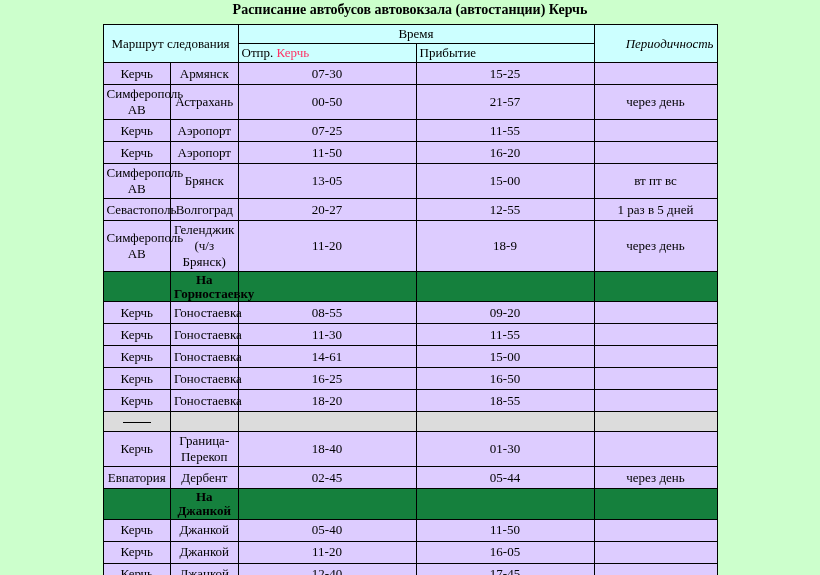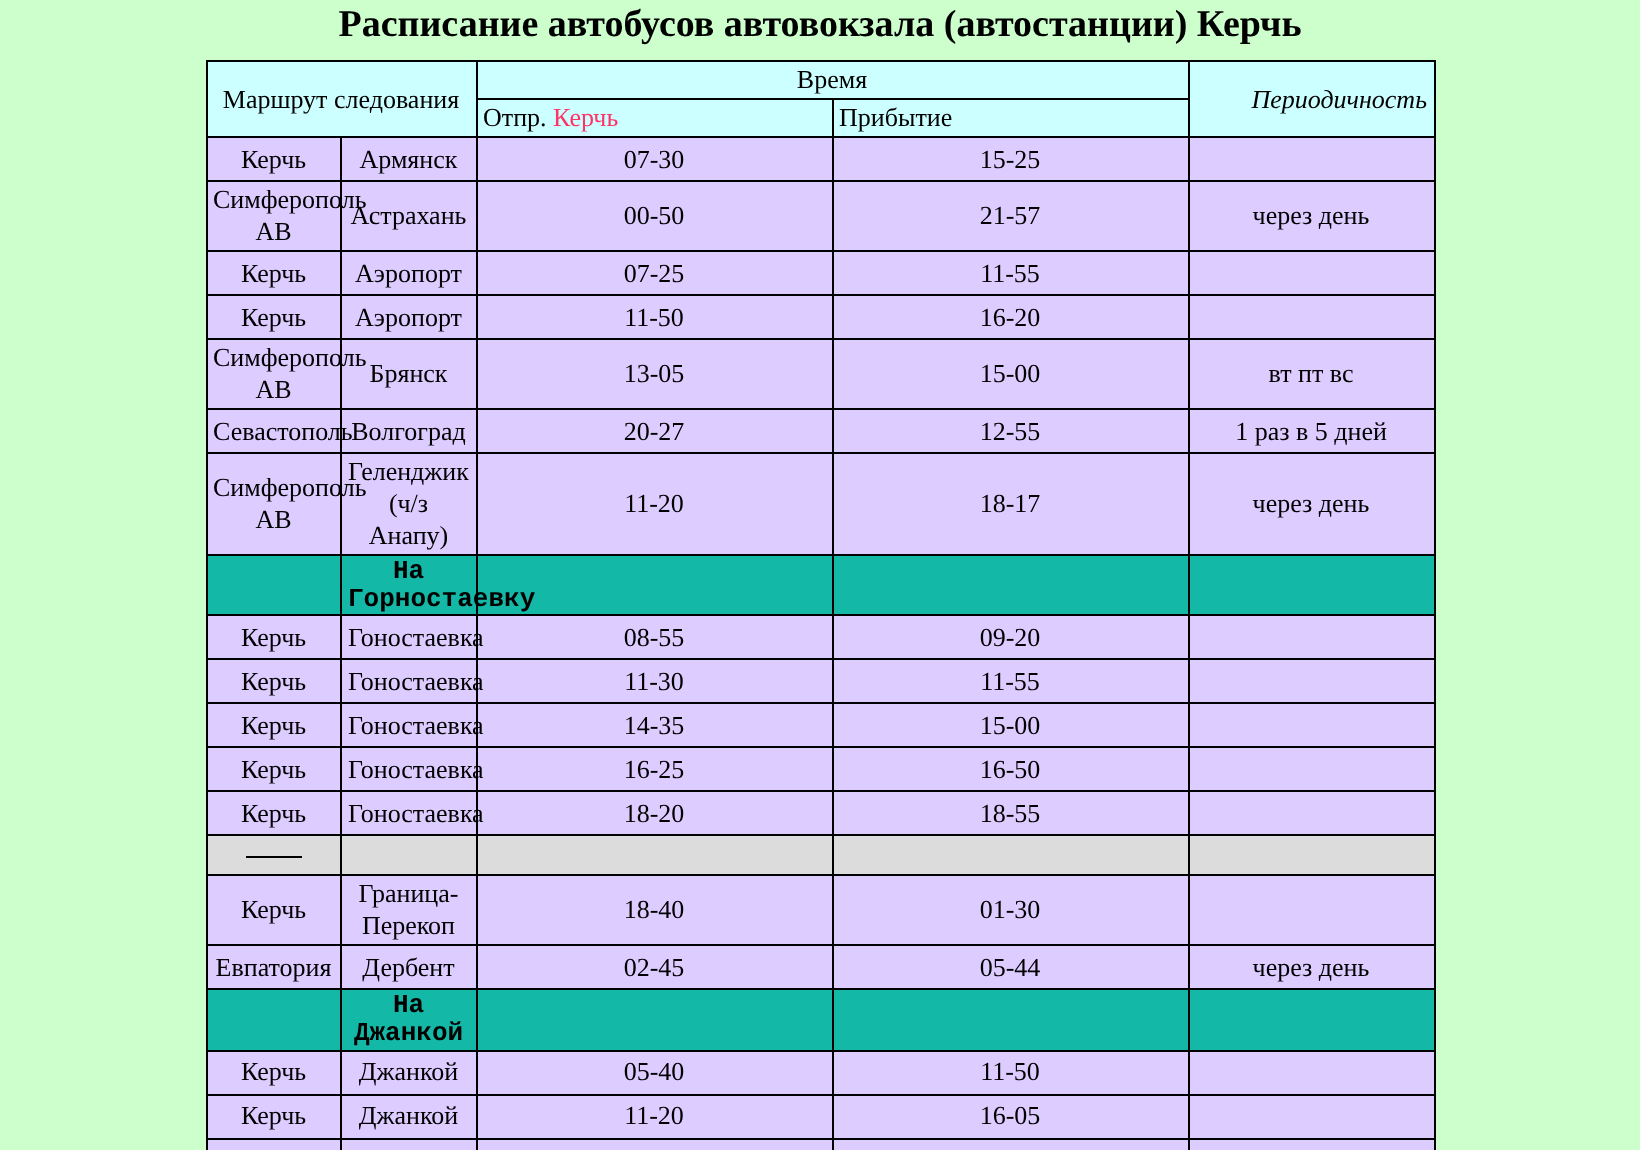--- a/index.html
+++ b/index.html
@@ -11,21 +11,21 @@
     overflow: hidden;
   }
   body {
     font-family: "Liberation Serif", serif;
     font-size: 13px;
     color: #000000;
   }
   .page-title {
     text-align: center;
     font-weight: bold;
-    font-size: 19px;
+    font-size: 14px;
     padding-top: 2px;
     padding-bottom: 6px;
     font-family: "Liberation Serif", serif;
   }
   .table-wrap {
     width: 820px;
     display: flex;
     justify-content: center;
   }
   table.sched {
@@ -70,24 +70,23 @@
     font-weight: bold;
     font-size: 14px;
     text-align: right;
   }
   tbody td {
     background: #ddccff;
     text-align: center;
     height: 19px;
   }
   tr.group td {
-    background: #14b8a6;
+    background: #15803d;
     font-weight: bold;
     height: 20px;
-    font-family: Liberation Mono, monospace;
   }
   tr.group td.col-to {
     line-height: 1.05;
   }
   tr.sep td {
     background: #dcdcdc;
     height: 17px;
   }
   .dashline {
     display: inline-block;
@@ -156,23 +155,23 @@
         </tr>
         <tr>
           <td class="col-from">Севастополь</td>
           <td class="col-to">Волгоград</td>
           <td class="col-dep">20-27</td>
           <td class="col-arr">12-55</td>
           <td class="col-per">1 раз в 5 дней</td>
         </tr>
         <tr>
           <td class="col-from">Симферополь АВ</td>
-          <td class="col-to">Геленджик (ч/з Анапу)</td>
+          <td class="col-to">Геленджик (ч/з Брянск)</td>
           <td class="col-dep">11-20</td>
-          <td class="col-arr">18-17</td>
+          <td class="col-arr">18-9</td>
           <td class="col-per">через день</td>
         </tr>
         <tr class="group">
           <td class="col-from"></td>
           <td class="col-to">На<br>Горностаевку</td>
           <td class="col-dep"></td>
           <td class="col-arr"></td>
           <td class="col-per"></td>
         </tr>
         <tr>
@@ -185,21 +184,21 @@
         <tr>
           <td class="col-from">Керчь</td>
           <td class="col-to">Гоностаевка</td>
           <td class="col-dep">11-30</td>
           <td class="col-arr">11-55</td>
           <td class="col-per"></td>
         </tr>
         <tr>
           <td class="col-from">Керчь</td>
           <td class="col-to">Гоностаевка</td>
-          <td class="col-dep">14-35</td>
+          <td class="col-dep">14-61</td>
           <td class="col-arr">15-00</td>
           <td class="col-per"></td>
         </tr>
         <tr>
           <td class="col-from">Керчь</td>
           <td class="col-to">Гоностаевка</td>
           <td class="col-dep">16-25</td>
           <td class="col-arr">16-50</td>
           <td class="col-per"></td>
         </tr>

